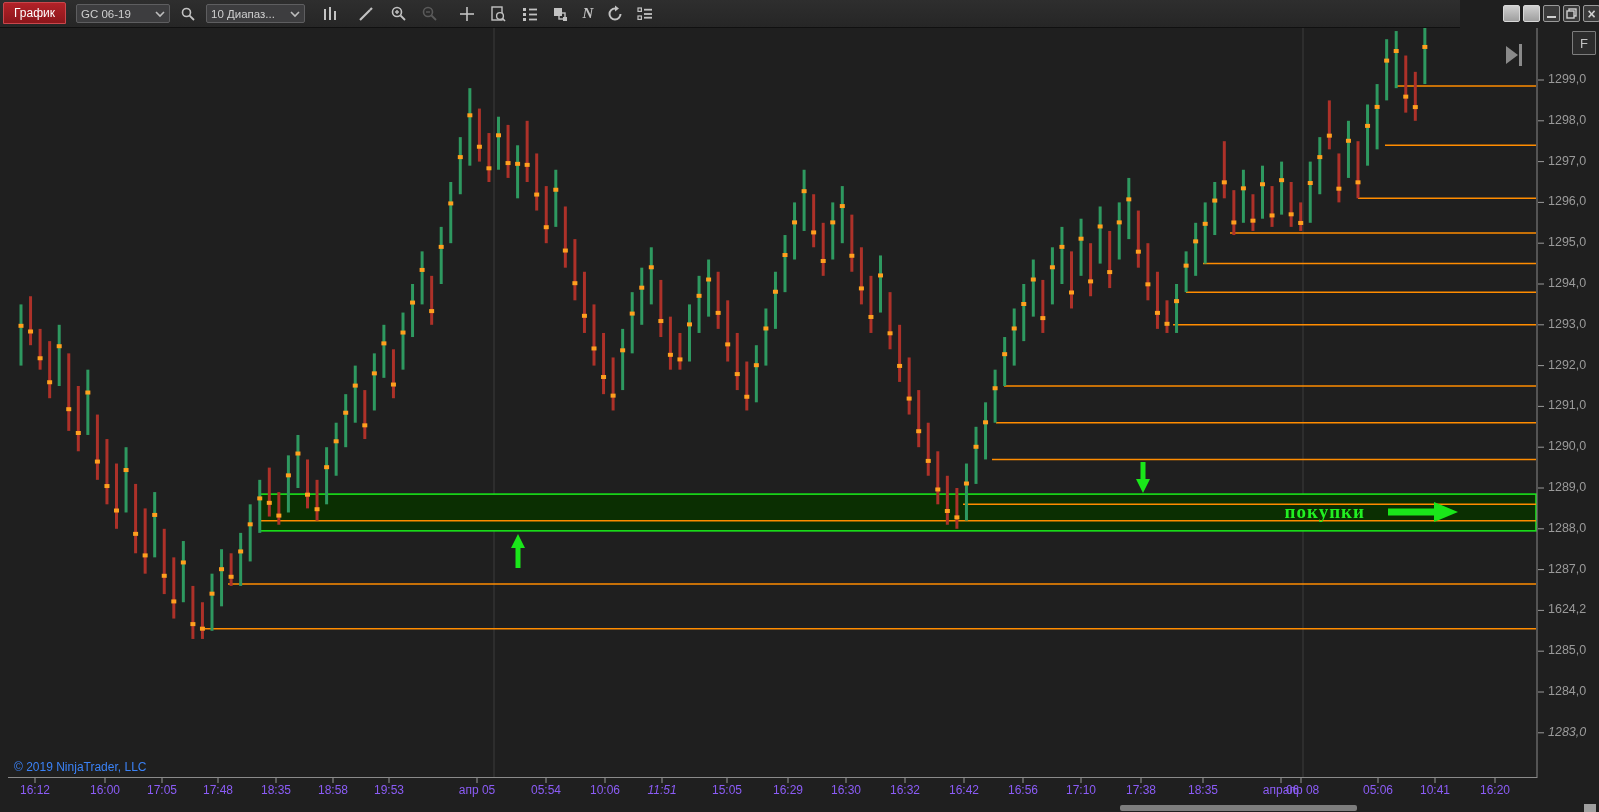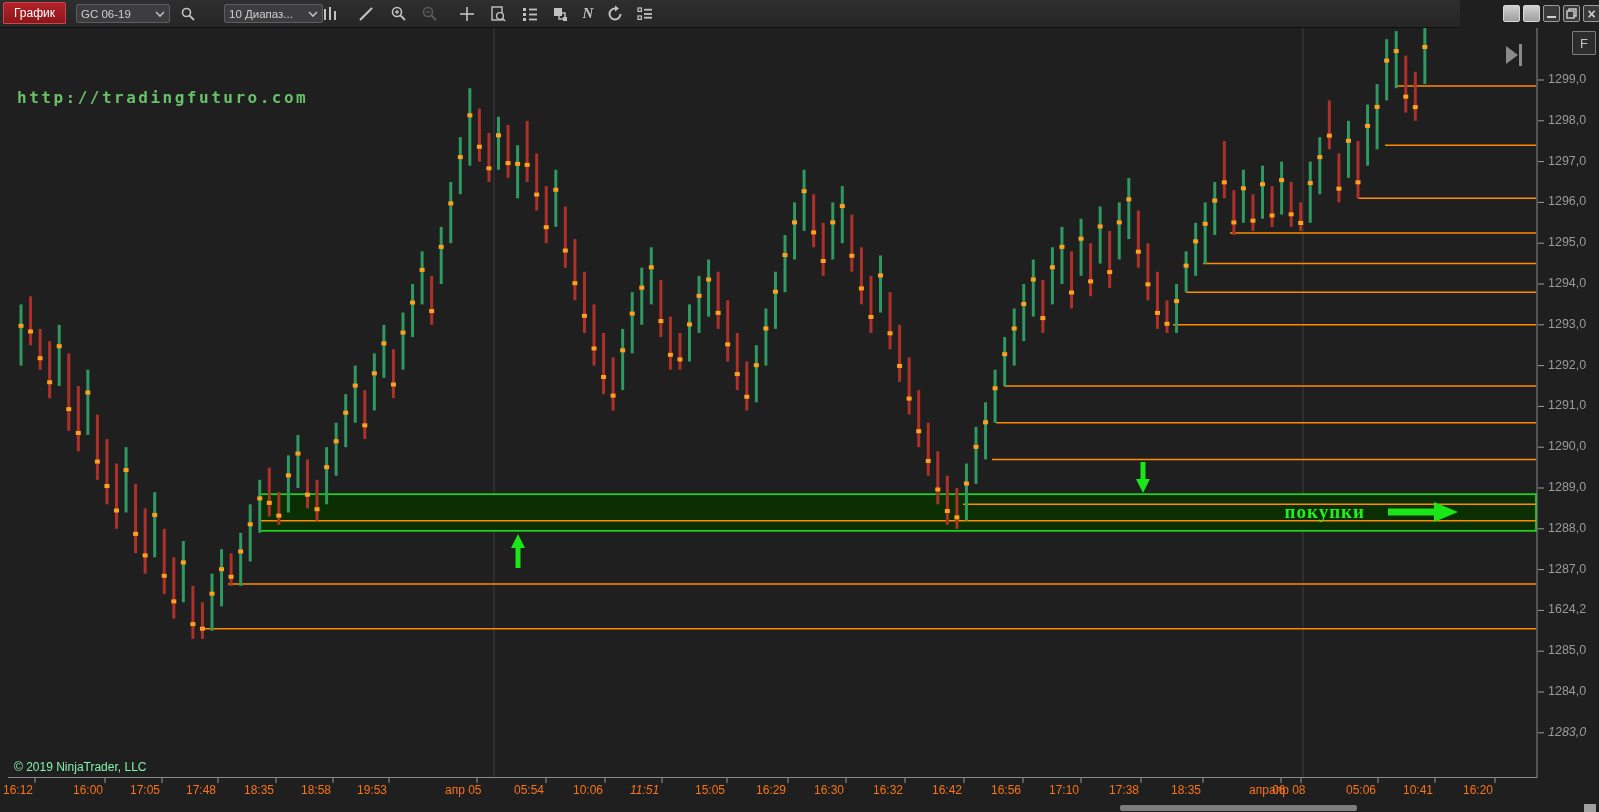--- a/index.html
+++ b/index.html
@@ -21,28 +21,28 @@
     display:flex;align-items:center;justify-content:center;}
   .winbtn.plain{background:linear-gradient(#cfcfcf,#9f9f9f);border:1px solid #d8d8d8;border-radius:2px;}
   .winbtn.framed{background:#3a3a3a;border:1px solid #9a9a9a;border-radius:2px;color:#cfcfcf;}
   .minbar{width:9px;height:2px;background:#cfcfcf;margin-top:7px;}
   .closex{color:#cfcfcf;font-size:14px;font-weight:bold;line-height:1;}
   
   #chart-region{position:absolute;left:0;top:28px;width:1599px;height:784px;background:#1f1f1f;}
   #plot-svg{position:absolute;left:0;top:0;}
   .watermark{position:absolute;left:17px;top:60px;font-family:"DejaVu Sans Mono",monospace;
     font-size:16px;letter-spacing:2.5px;color:#68c068;font-weight:bold;}
-  .copyright{position:absolute;left:14px;top:732px;font-size:12px;color:#86efac;}
+  .copyright{position:absolute;left:14px;top:732px;font-size:12px;color:#3b82f6;}
   .zone-label{position:absolute;right:234px;top:473px;font-family:"Liberation Serif",serif;
     font-weight:bold;font-size:19px;color:#22ef22;letter-spacing:1px;}
   .fbtn{position:absolute;left:1572px;top:3px;width:22px;height:22px;background:#2c2c2c;
     border:1px solid #7d7d7d;color:#c2c2c2;font-size:13px;display:flex;align-items:center;
     justify-content:center;border-radius:1px;}
   .price-label{position:absolute;left:1548px;width:50px;font-size:12.5px;color:#9a9a9a;}
-  .time-label{position:absolute;width:64px;font-size:12px;color:#f97316;top:755px;}
+  .time-label{position:absolute;width:64px;text-align:center;font-size:12px;color:#8b5cf6;top:755px;}
   svg{display:block;}
 </style>
 </head>
 <body>
 
 <div class="titlebar">
   <div class="tab">График</div>
 
   <div class="combo" style="left:76px;width:94px;">
     <span class="txt">GC 06-19</span>
@@ -53,21 +53,21 @@
     </span>
   </div>
 
   <div class="tbicon" style="left:177px;">
     <svg width="16" height="16">
         <circle cx="6.5" cy="6.5" r="4" fill="none" stroke="#c2c2c2" stroke-width="1.6"></circle>
         <line x1="9.6" y1="9.6" x2="14" y2="14" stroke="#c2c2c2" stroke-width="1.8"></line>
       </svg>
   </div>
 
-  <div class="combo" style="left:224px;width:99px;">
+  <div class="combo" style="left:206px;width:99px;">
     <span class="txt">10 Диапаз...</span>
     <span>
       <svg width="10" height="8">
           <polyline points="1,2 5,6 9,2" fill="none" stroke="#bdbdbd" stroke-width="1.6"></polyline>
         </svg>
     </span>
   </div>
 
   <div class="tbicon" style="left:319px;">
     <svg width="18" height="18">
@@ -525,21 +525,20 @@
       <path d="M518,534 l-7,14 h4.5 v20 h5 v-20 h4.5 z" fill="#1ae61a"></path>
       <path d="M1143,493 l-7,-14 h4.5 v-17 h5 v17 h4.5 z" fill="#1ae61a"></path>
       <rect x="1388" y="508.5" width="48" height="7" fill="#1ae61a"></rect>
       <path d="M1458,512 l-24,-10 v20 z" fill="#1ae61a"></path>
       <path d="M1506,46 l12,9 l-12,9 z" fill="#8a8a8a"></path>
       <rect x="1519" y="44" width="3" height="22" fill="#8a8a8a"></rect>
       <rect x="1120" y="805" width="237" height="6" rx="2" fill="#7d7d7d"></rect>
       <rect x="1584" y="804" width="12" height="8" fill="#9f9f9f"></rect>
     </svg>
 
-  <div class="watermark">http://tradingfuturo.com</div>
   <div class="copyright">© 2019 NinjaTrader, LLC</div>
   <div class="zone-label">покупки</div>
   <div class="fbtn">F</div>
 
   <div id="price-labels">
       <div class="price-label" style="top: 44px;">1299,0</div>
       <div class="price-label" style="top: 84.8px;">1298,0</div>
       <div class="price-label" style="top: 125.6px;">1297,0</div>
       <div class="price-label" style="top: 166.4px;">1296,0</div>
       <div class="price-label" style="top: 207.2px;">1295,0</div>

